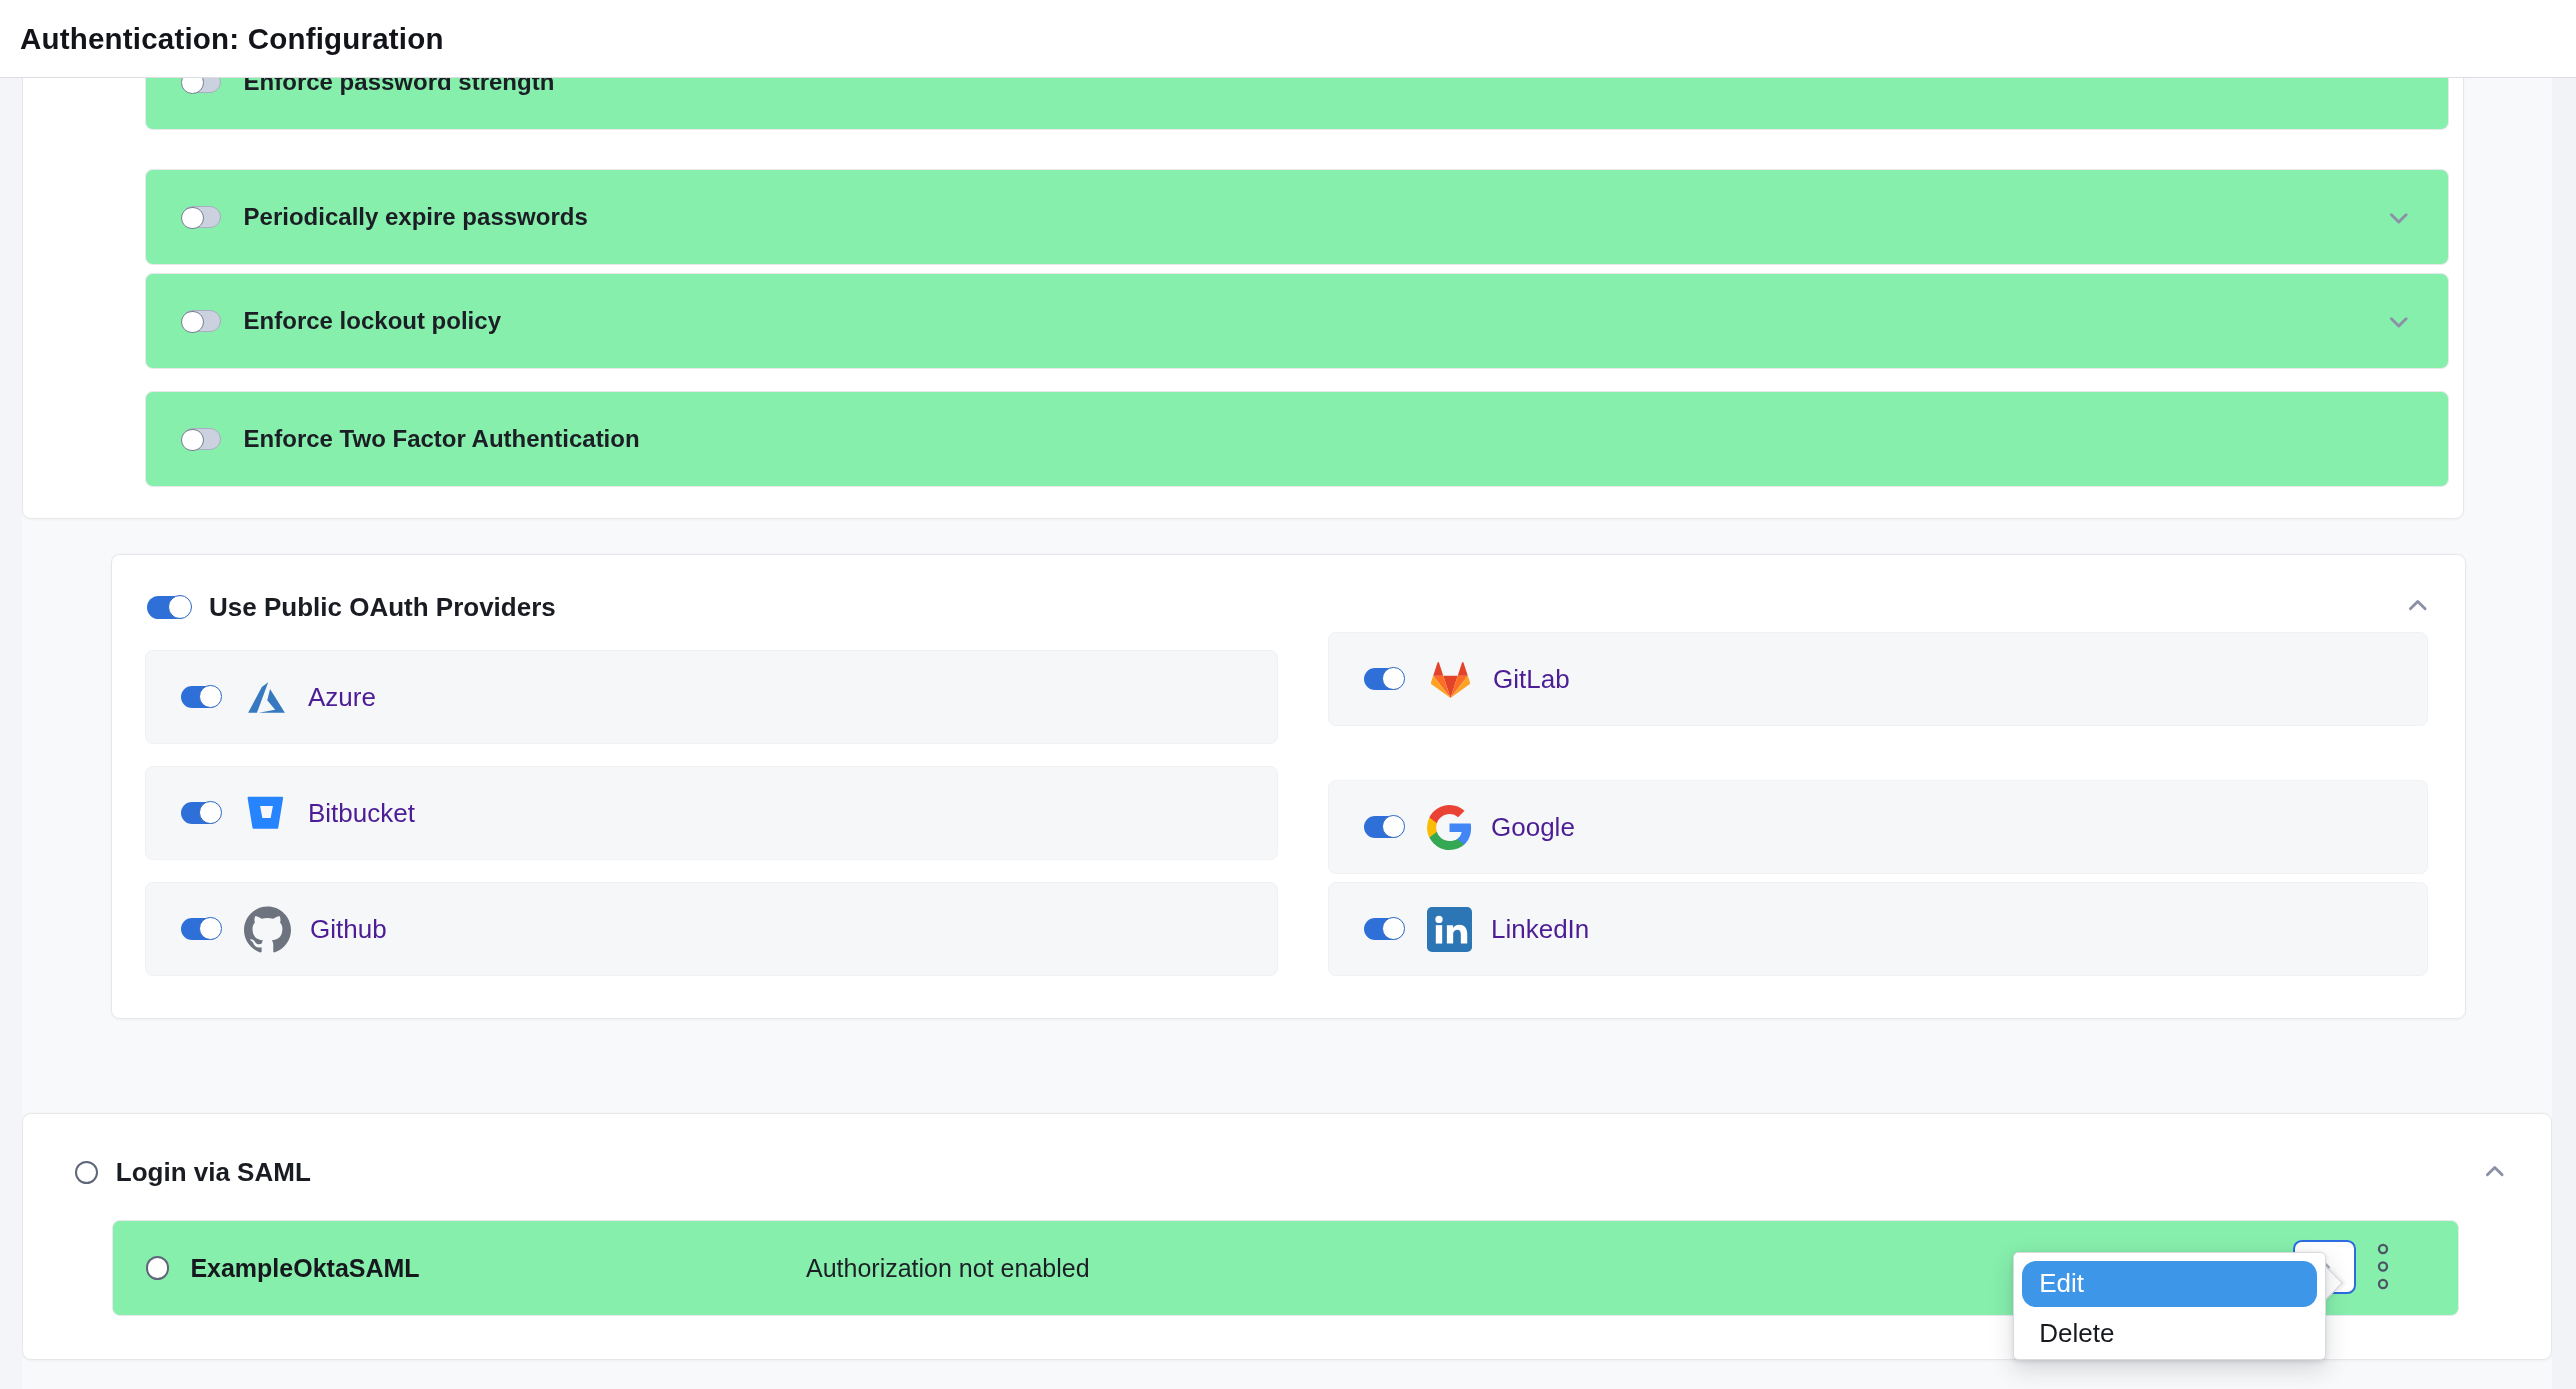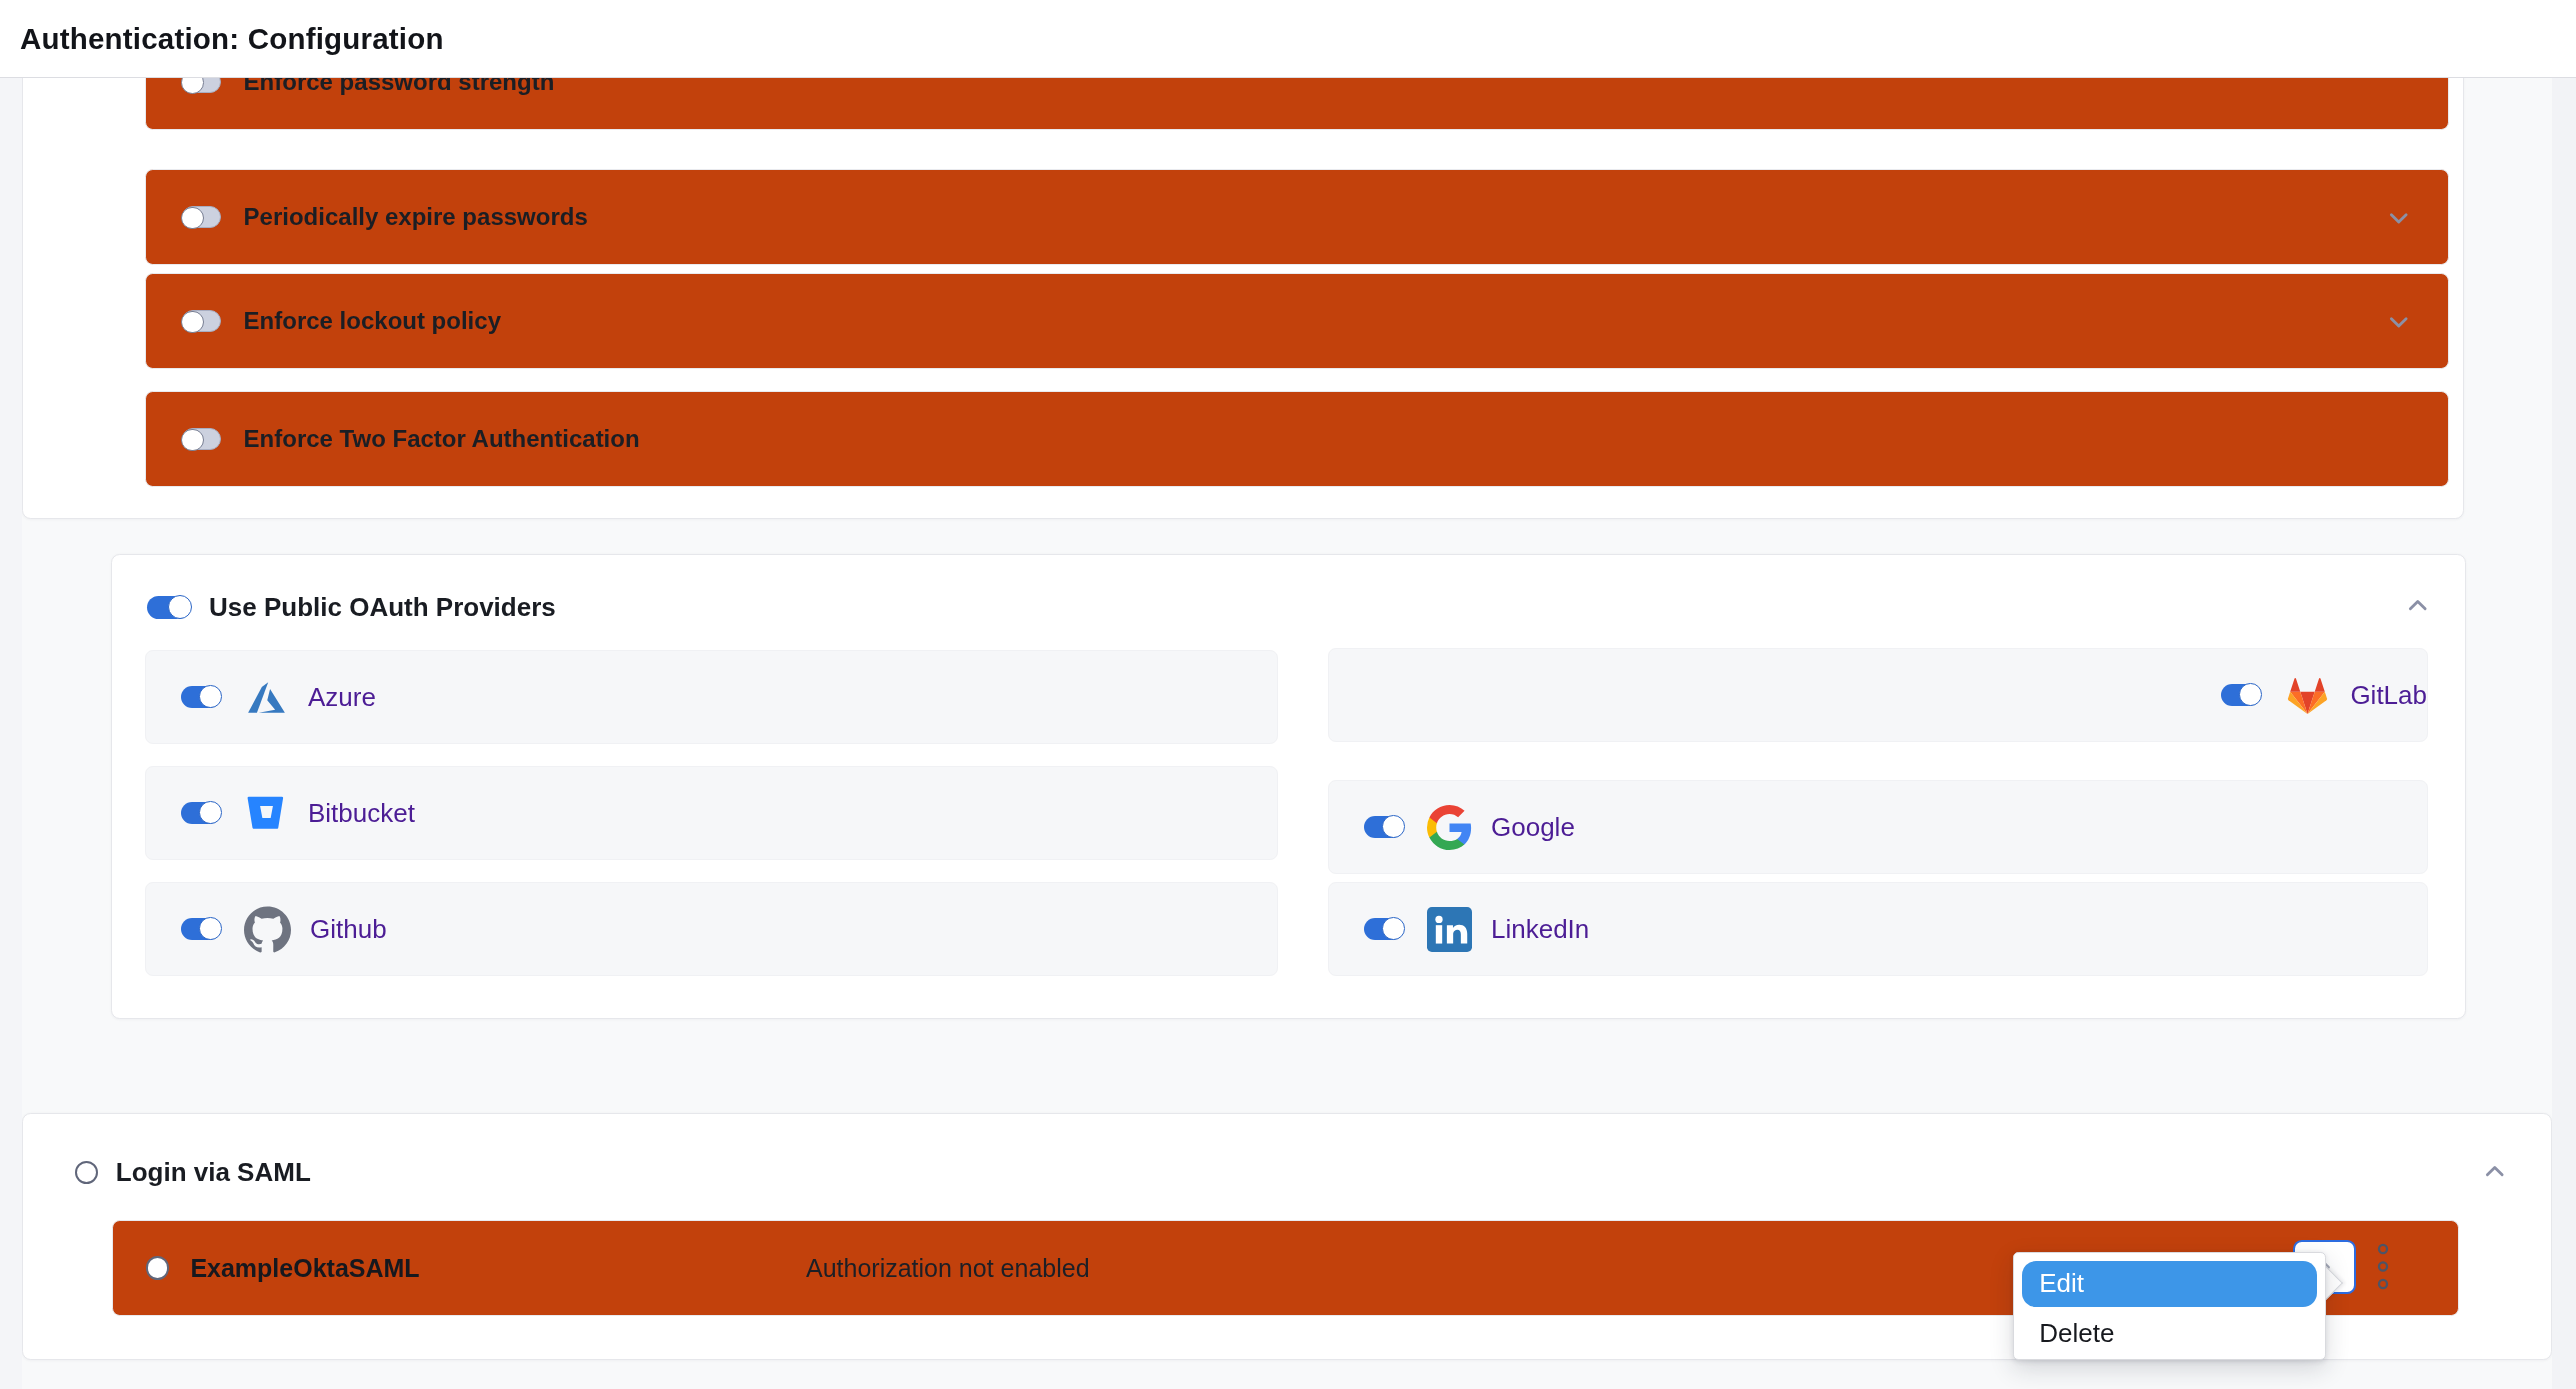--- a/index.html
+++ b/index.html
@@ -24,21 +24,21 @@
   .card {
     position:absolute; background:#ffffff; border:0.9px solid #e6e7eb;
     border-radius:8.7px; box-shadow:0 0.9px 2.6px rgba(25,30,45,.04);
   }
   #card-passwords { left:22px;  top:17.4px;   width:2442px; height:502px; }
   #card-oauth     { left:111px; top:554px;  width:2355px; height:465px; }
   #card-saml      { left:22px;  top:1113px; width:2530px; height:247px; }
 
   .rowcard {
     position:absolute; left:122px; width:2304px; height:96px;
-    background:#c2410c; border:1.7px solid #e9eaee; border-radius:7.8px;
+    background:#86efac; border:1.7px solid #e9eaee; border-radius:7.8px;
     display:flex; align-items:center; padding:0 35px 0 36px;
   }
   .rowcard .label { font-size:24px; font-weight:600; color:#1b1e24; margin-left:22.6px; }
   .rowcard .spacer { flex:1; }
 
   
   .toggle { position:relative; width:39px; height:22px; border-radius:12px; flex:0 0 auto; }
   .toggle .knob { position:absolute; top:-0.9px; width:22.6px; height:22.6px; border-radius:50%; background:#fff; }
   .toggle.off { background:#ccd1df; border:0.9px solid #a8aec2; }
   .toggle.off .knob { left:-1.7px; border:1.7px solid #767d92; }
@@ -157,21 +157,21 @@
           <span class="knob"></span>
         </span>
       <span class="picon">
         <svg width="45" height="45" viewBox="0 0 24 24">
           <path fill="#3679c0" d="M12.9 3.9 6.9 20.1H2.2L9.5 6.4z"></path>
           <path fill="#3679c0" d="M13.9 7.4 21.8 20.1H7.9l8.7-1.6-4.2-5z"></path>
         </svg>
       </span>
       <span class="pname">Azure</span>
     </div>
-    <div class="grid-tile" style="left:1216px; top:93px; width:1100px;justify-content:flex-end;">
+    <div class="grid-tile" style="left:1216px; top:77px; width:1100px;">
       <span class="toggle on">
           <span class="knob"></span>
         </span>
       <span class="picon">
         <svg width="47" height="47" viewBox="0 0 24 24">
           <path fill="#e24329" d="M12 21.42l3.684-11.333H8.316z"></path>
           <path fill="#fc6d26" d="M12 21.42 8.316 10.087H3.16z"></path>
           <path fill="#fca326" d="M3.16 10.087 2.04 13.53a.763.763 0 0 0 .277.853L12 21.42z"></path>
           <path fill="#e24329" d="M3.16 10.087h5.156L6.1 3.27a.38.38 0 0 0-.723 0z"></path>
           <path fill="#fc6d26" d="m12 21.42 3.684-11.333h5.156z"></path>

